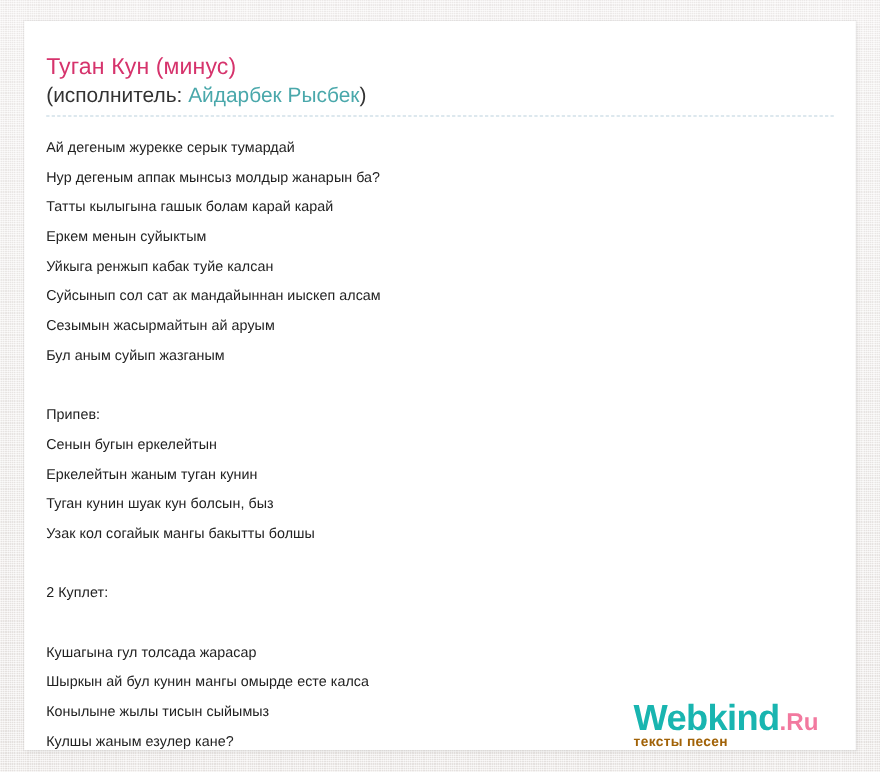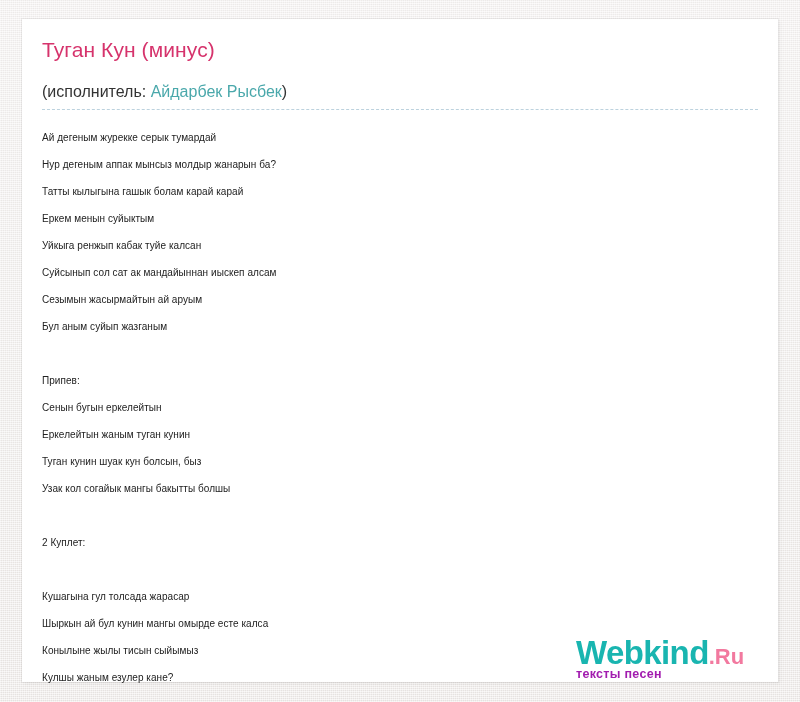--- a/index.html
+++ b/index.html
@@ -26,55 +26,55 @@
     width: 756px;
     height: 663px;
     background: #ffffff;
     box-sizing: border-box;
     box-shadow: 0 0 0 1px rgba(0,0,0,0.045), 2px 2px 4px rgba(0,0,0,0.045);
   }
 
   .content {
     position: absolute;
     left: 20px;
-    top: 18px;
+    top: 29px;
     right: 18px;
   }
 
   .song-title {
     font-size: 21px;
     color: #d6336c;
     font-weight: normal;
     margin: 0;
     line-height: 26px;
     letter-spacing: 0.1px;
   }
 
   .performer-line {
-    font-size: 16px;
+    font-size: 19px;
     color: #333333;
-    margin-top: 20px;
+    margin-top: 5px;
     line-height: 18px;
   }
 
   .performer-link {
     color: #4aa8ab;
     text-decoration: none;
   }
 
   .divider {
     margin-top: 8px;
     width: 716px;
     border-top: 1px dashed #bcd2de;
     height: 0;
   }
 
   .lyrics {
     margin-top: 14px;
-    font-size: 10px;
+    font-size: 13px;
     line-height: 27px;
     color: #222222;
     white-space: pre-wrap;
     letter-spacing: 0.05px;
   }
 
   .lyric-line {
     min-height: 27px;
     line-height: 27px;
   }
@@ -92,21 +92,21 @@
   .logo-word {
     font-size: 33px;
     font-weight: bold;
     line-height: 34px;
     letter-spacing: -0.6px;
     white-space: nowrap;
   }
   .logo-main { color: #19b5b0; }
   .logo-ru { color: #f2799f; font-size: 22px; letter-spacing: 0px; }
   .logo-sub {
-    color: #a21caf;
+    color: #a16207;
     font-size: 12.5px;
     font-weight: bold;
     line-height: 13px;
     margin-top: -6px;
     letter-spacing: 0.3px;
   }
 </style>
 </head>
 <body>
 

